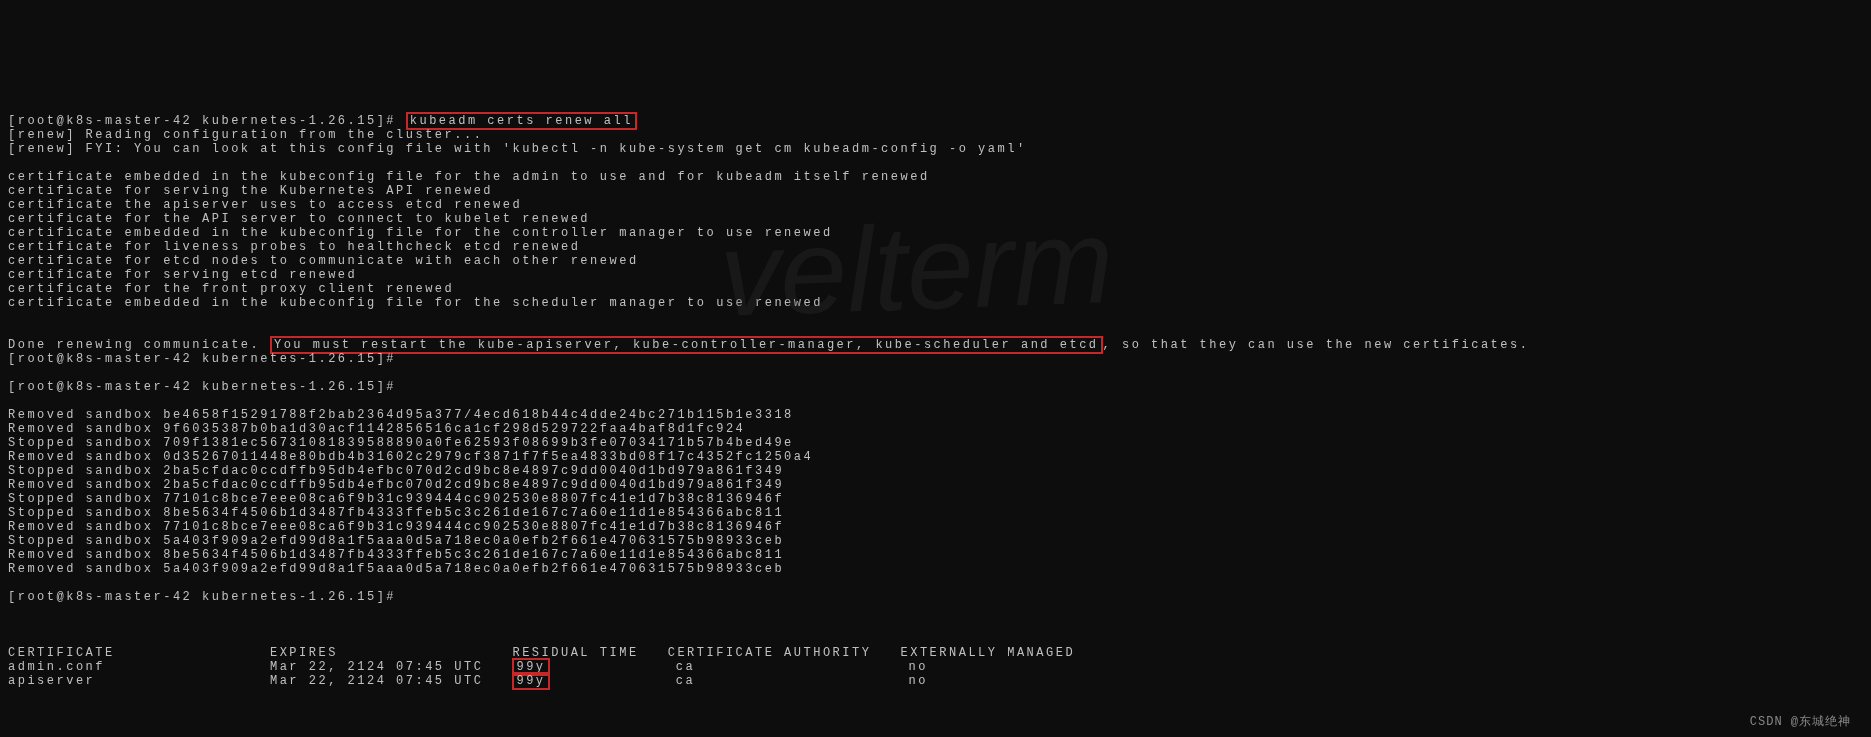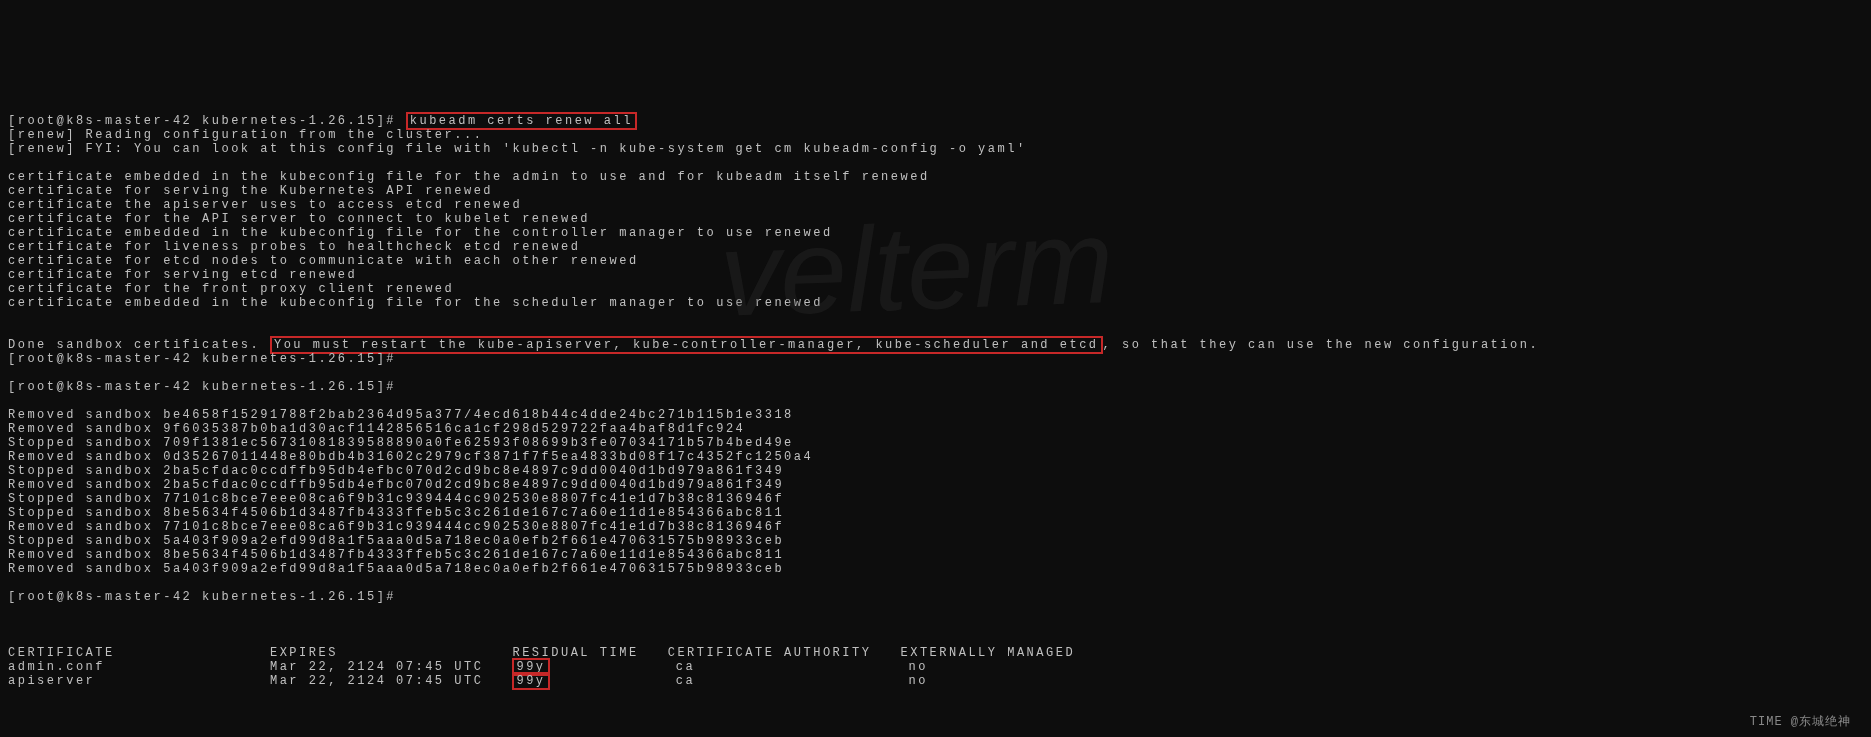--- a/index.html
+++ b/index.html
@@ -49,27 +49,27 @@
 </head>
 <body>
 
 
 
 <div class="term-watermark">velterm</div>
 
 <div class="terminal">
 <span class="line"><span>[root@k8s-master-42 kubernetes-1.26.15]# </span><span class="box">kubeadm certs renew all</span></span>
 <div id="renew-block"><div class="line">[renew] Reading configuration from the cluster...</div><div class="line">[renew] FYI: You can look at this config file with 'kubectl -n kube-system get cm kubeadm-config -o yaml'</div><div class="line">&nbsp;</div><div class="line">certificate embedded in the kubeconfig file for the admin to use and for kubeadm itself renewed</div><div class="line">certificate for serving the Kubernetes API renewed</div><div class="line">certificate the apiserver uses to access etcd renewed</div><div class="line">certificate for the API server to connect to kubelet renewed</div><div class="line">certificate embedded in the kubeconfig file for the controller manager to use renewed</div><div class="line">certificate for liveness probes to healthcheck etcd renewed</div><div class="line">certificate for etcd nodes to communicate with each other renewed</div><div class="line">certificate for serving etcd renewed</div><div class="line">certificate for the front proxy client renewed</div><div class="line">certificate embedded in the kubeconfig file for the scheduler manager to use renewed</div><div class="line">&nbsp;</div></div>
-<span class="line"><span>Done sandbox certificates. </span><span class="box">You must restart the kube-apiserver, kube-controller-manager, kube-scheduler and etcd</span><span>, so that they can use the new configuration.</span></span>
+<span class="line"><span>Done renewing communicate. </span><span class="box">You must restart the kube-apiserver, kube-controller-manager, kube-scheduler and etcd</span><span>, so that they can use the new certificates.</span></span>
 <div class="line">[root@k8s-master-42 kubernetes-1.26.15]#</div>
 <div class="line">[root@k8s-master-42 kubernetes-1.26.15]#</div>
 <div id="removed-block"><div class="line">Removed sandbox be4658f15291788f2bab2364d95a377/4ecd618b44c4dde24bc271b115b1e3318</div><div class="line">Removed sandbox 9f6035387b0ba1d30acf1142856516ca1cf298d529722faa4baf8d1fc924</div><div class="line">Stopped sandbox 709f1381ec56731081839588890a0fe62593f08699b3fe07034171b57b4bed49e</div><div class="line">Removed sandbox 0d35267011448e80bdb4b31602c2979cf3871f7f5ea4833bd08f17c4352fc1250a4</div><div class="line">Stopped sandbox 2ba5cfdac0ccdffb95db4efbc070d2cd9bc8e4897c9dd0040d1bd979a861f349</div><div class="line">Removed sandbox 2ba5cfdac0ccdffb95db4efbc070d2cd9bc8e4897c9dd0040d1bd979a861f349</div><div class="line">Stopped sandbox 77101c8bce7eee08ca6f9b31c939444cc902530e8807fc41e1d7b38c8136946f</div><div class="line">Stopped sandbox 8be5634f4506b1d3487fb4333ffeb5c3c261de167c7a60e11d1e854366abc811</div><div class="line">Removed sandbox 77101c8bce7eee08ca6f9b31c939444cc902530e8807fc41e1d7b38c8136946f</div><div class="line">Stopped sandbox 5a403f909a2efd99d8a1f5aaa0d5a718ec0a0efb2f661e470631575b98933ceb</div><div class="line">Removed sandbox 8be5634f4506b1d3487fb4333ffeb5c3c261de167c7a60e11d1e854366abc811</div><div class="line">Removed sandbox 5a403f909a2efd99d8a1f5aaa0d5a718ec0a0efb2f661e470631575b98933ceb</div></div>
 <div class="line">[root@k8s-master-42 kubernetes-1.26.15]#</div>
 <div id="check-block"><div class="line">&nbsp;</div></div>
 <div id="cert-table"><div class="line">CERTIFICATE                EXPIRES                  RESIDUAL TIME   CERTIFICATE AUTHORITY   EXTERNALLY MANAGED</div><div class="line">admin.conf                 Mar 22, 2124 07:45 UTC   <span class="box">99y</span>             ca                      no</div><div class="line">apiserver                  Mar 22, 2124 07:45 UTC   <span class="box">99y</span>             ca                      no</div></div>
 
 
 </div>
 
-<div class="watermark">TIME @东城绝神</div>
+<div class="watermark">CSDN @东城绝神</div>
 
 
 
 
 </body></html>

